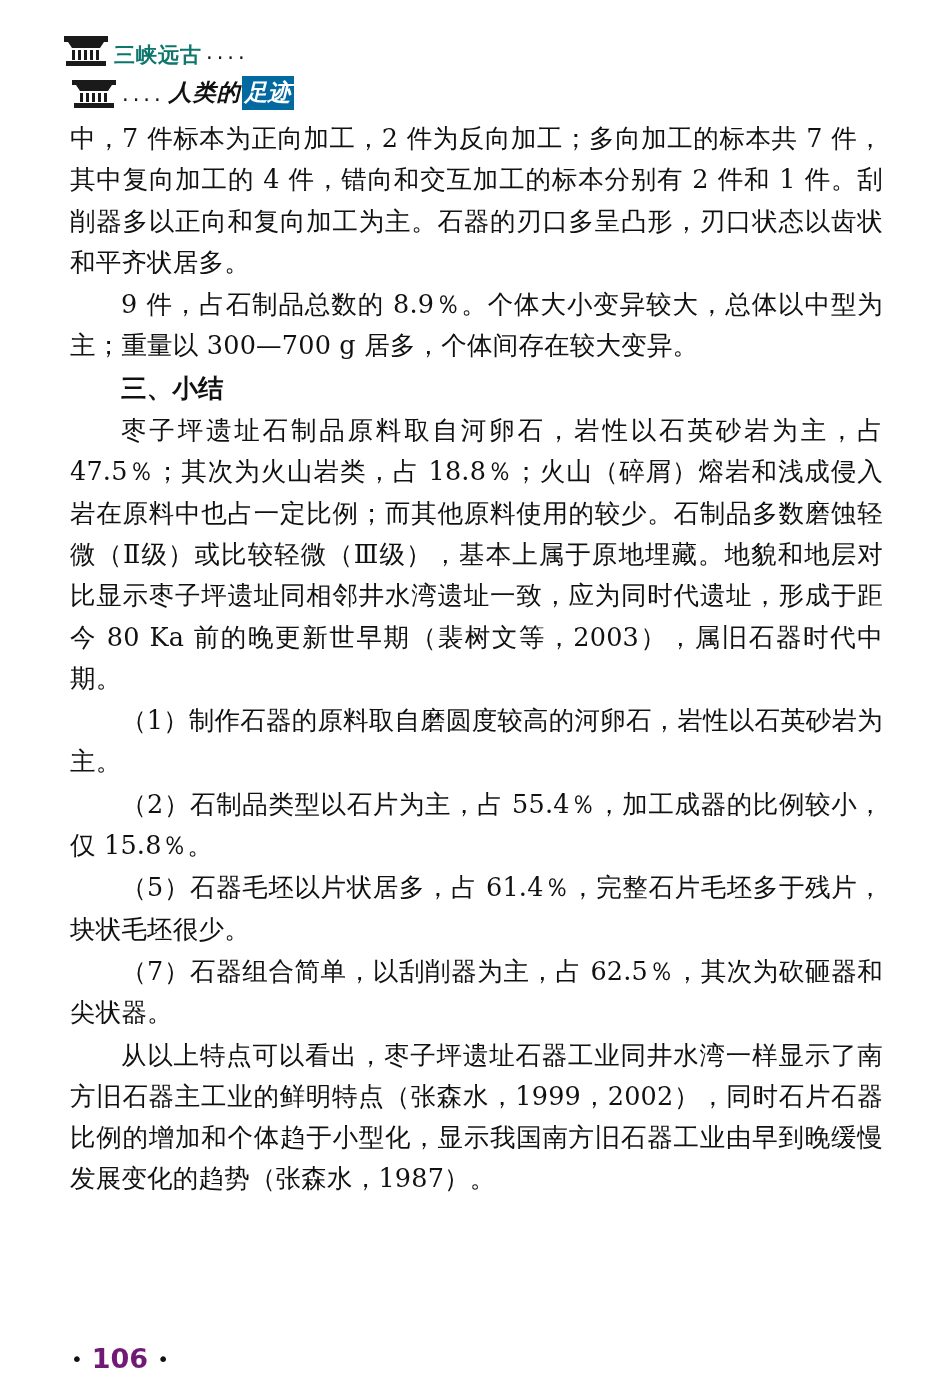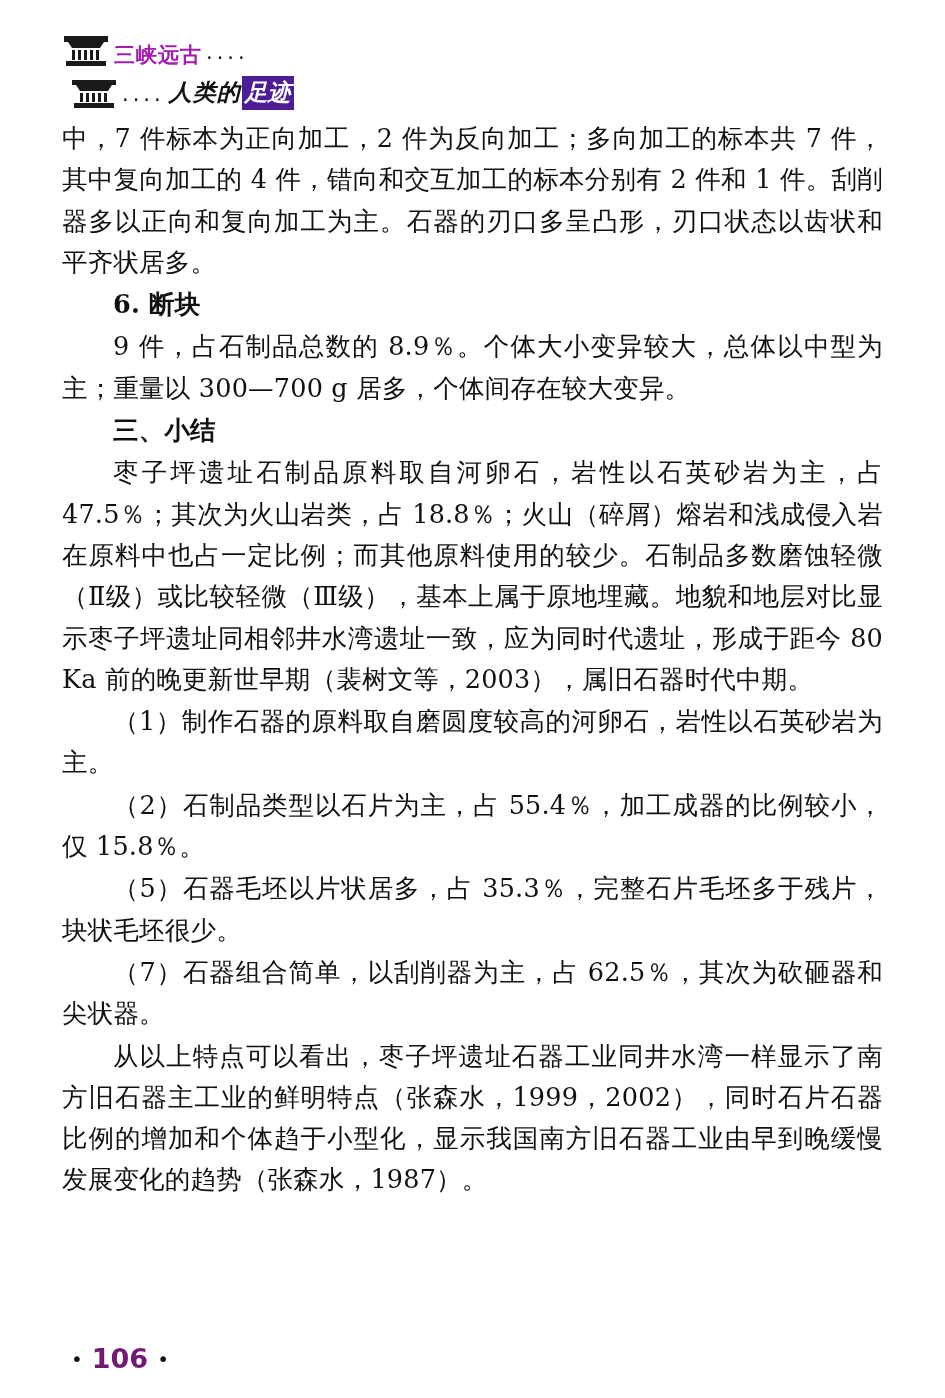--- a/index.html
+++ b/index.html
@@ -49,21 +49,21 @@
     margin-right: 4px;
     flex: none;
     position: relative;
   }
   .seal svg { display: block; }
   .hdr-text {
     font-family: "DejaVu Sans", "Liberation Sans", sans-serif;
     font-weight: bold;
     font-size: 21px;
     letter-spacing: 1px;
-    color: #a21caf;
+    color: #0f766e;
     line-height: 1;
     padding-bottom: 2px;
   }
   .hdr-dots {
     font-size: 21px;
     letter-spacing: 4px;
     color: #111;
     padding-bottom: 4px;
     padding-left: 4px;
     font-family: "DejaVu Sans", "Liberation Sans", sans-serif;
@@ -78,41 +78,41 @@
   }
   .hdr-script {
     font-family: "DejaVu Serif", "Liberation Serif", serif;
     font-weight: bold;
     font-style: italic;
     font-size: 23px;
     letter-spacing: 1px;
     padding-bottom: 2px;
   }
   .hdr-inv {
-    background: #4c1d95;
+    background: #0369a1;
     color: #ffffff;
     font-family: "DejaVu Serif", "Liberation Serif", serif;
     font-weight: bold;
     font-style: italic;
     font-size: 23px;
     padding: 1px 3px 2px 3px;
     margin-left: 1px;
   }
 
   
   .content {
     margin-top: 6px;
     font-size: 25.5px;
     line-height: 1.62;
     text-align: justify;
     text-justify: inter-ideograph;
     letter-spacing: 0.2px;
   }
   .p {
-    margin: 0 0 1px 0;
+    margin: 0 0 1px 8px;
     text-indent: 2em;
     text-align: justify;
   }
   .p.flush { text-indent: 0; }
   .p.sub {
     text-indent: 2em;
     font-weight: bold;
   }
   .p.sec {
     text-indent: 2em;
@@ -182,27 +182,26 @@
         </svg>
       </span>
       <span class="hdr-dots-lead">....</span>
       <span class="hdr-script">人类的</span>
       <span class="hdr-inv">足迹</span>
     </div>
   </div>
 
   <div class="content">
     <p class="p flush">中，7 件标本为正向加工，2 件为反向加工；多向加工的标本共 7 件，其中复向加工的 4 件，错向和交互加工的标本分别有 2 件和 1 件。刮削器多以正向和复向加工为主。石器的刃口多呈凸形，刃口状态以齿状和平齐状居多。</p>
-    <p class="p sub">6.  断块</p>
     <p class="p">9 件，占石制品总数的 8.9％。个体大小变异较大，总体以中型为主；重量以 300—700 g 居多，个体间存在较大变异。</p>
     <p class="p sec">三、小结</p>
     <p class="p">枣子坪遗址石制品原料取自河卵石，岩性以石英砂岩为主，占 47.5％；其次为火山岩类，占 18.8％；火山（碎屑）熔岩和浅成侵入岩在原料中也占一定比例；而其他原料使用的较少。石制品多数磨蚀轻微（Ⅱ级）或比较轻微（Ⅲ级），基本上属于原地埋藏。地貌和地层对比显示枣子坪遗址同相邻井水湾遗址一致，应为同时代遗址，形成于距今 80 Ka 前的晚更新世早期（裴树文等，2003），属旧石器时代中期。</p>
     <p class="p">（1）制作石器的原料取自磨圆度较高的河卵石，岩性以石英砂岩为主。</p>
     <p class="p">（2）石制品类型以石片为主，占 55.4％，加工成器的比例较小，仅 15.8％。</p>
-    <p class="p">（5）石器毛坯以片状居多，占 35.3％，完整石片毛坯多于残片，块状毛坯很少。</p>
+    <p class="p">（5）石器毛坯以片状居多，占 61.4％，完整石片毛坯多于残片，块状毛坯很少。</p>
     <p class="p">（7）石器组合简单，以刮削器为主，占 62.5％，其次为砍砸器和尖状器。</p>
     <p class="p">从以上特点可以看出，枣子坪遗址石器工业同井水湾一样显示了南方旧石器主工业的鲜明特点（张森水，1999，2002），同时石片石器比例的增加和个体趋于小型化，显示我国南方旧石器工业由早到晚缓慢发展变化的趋势（张森水，1987）。</p>
 
   </div>
 
   <div class="footer">
     <span class="foot-dot">•</span>
     <span class="foot-num">106</span>
     <span class="foot-dot">•</span>
   </div>

